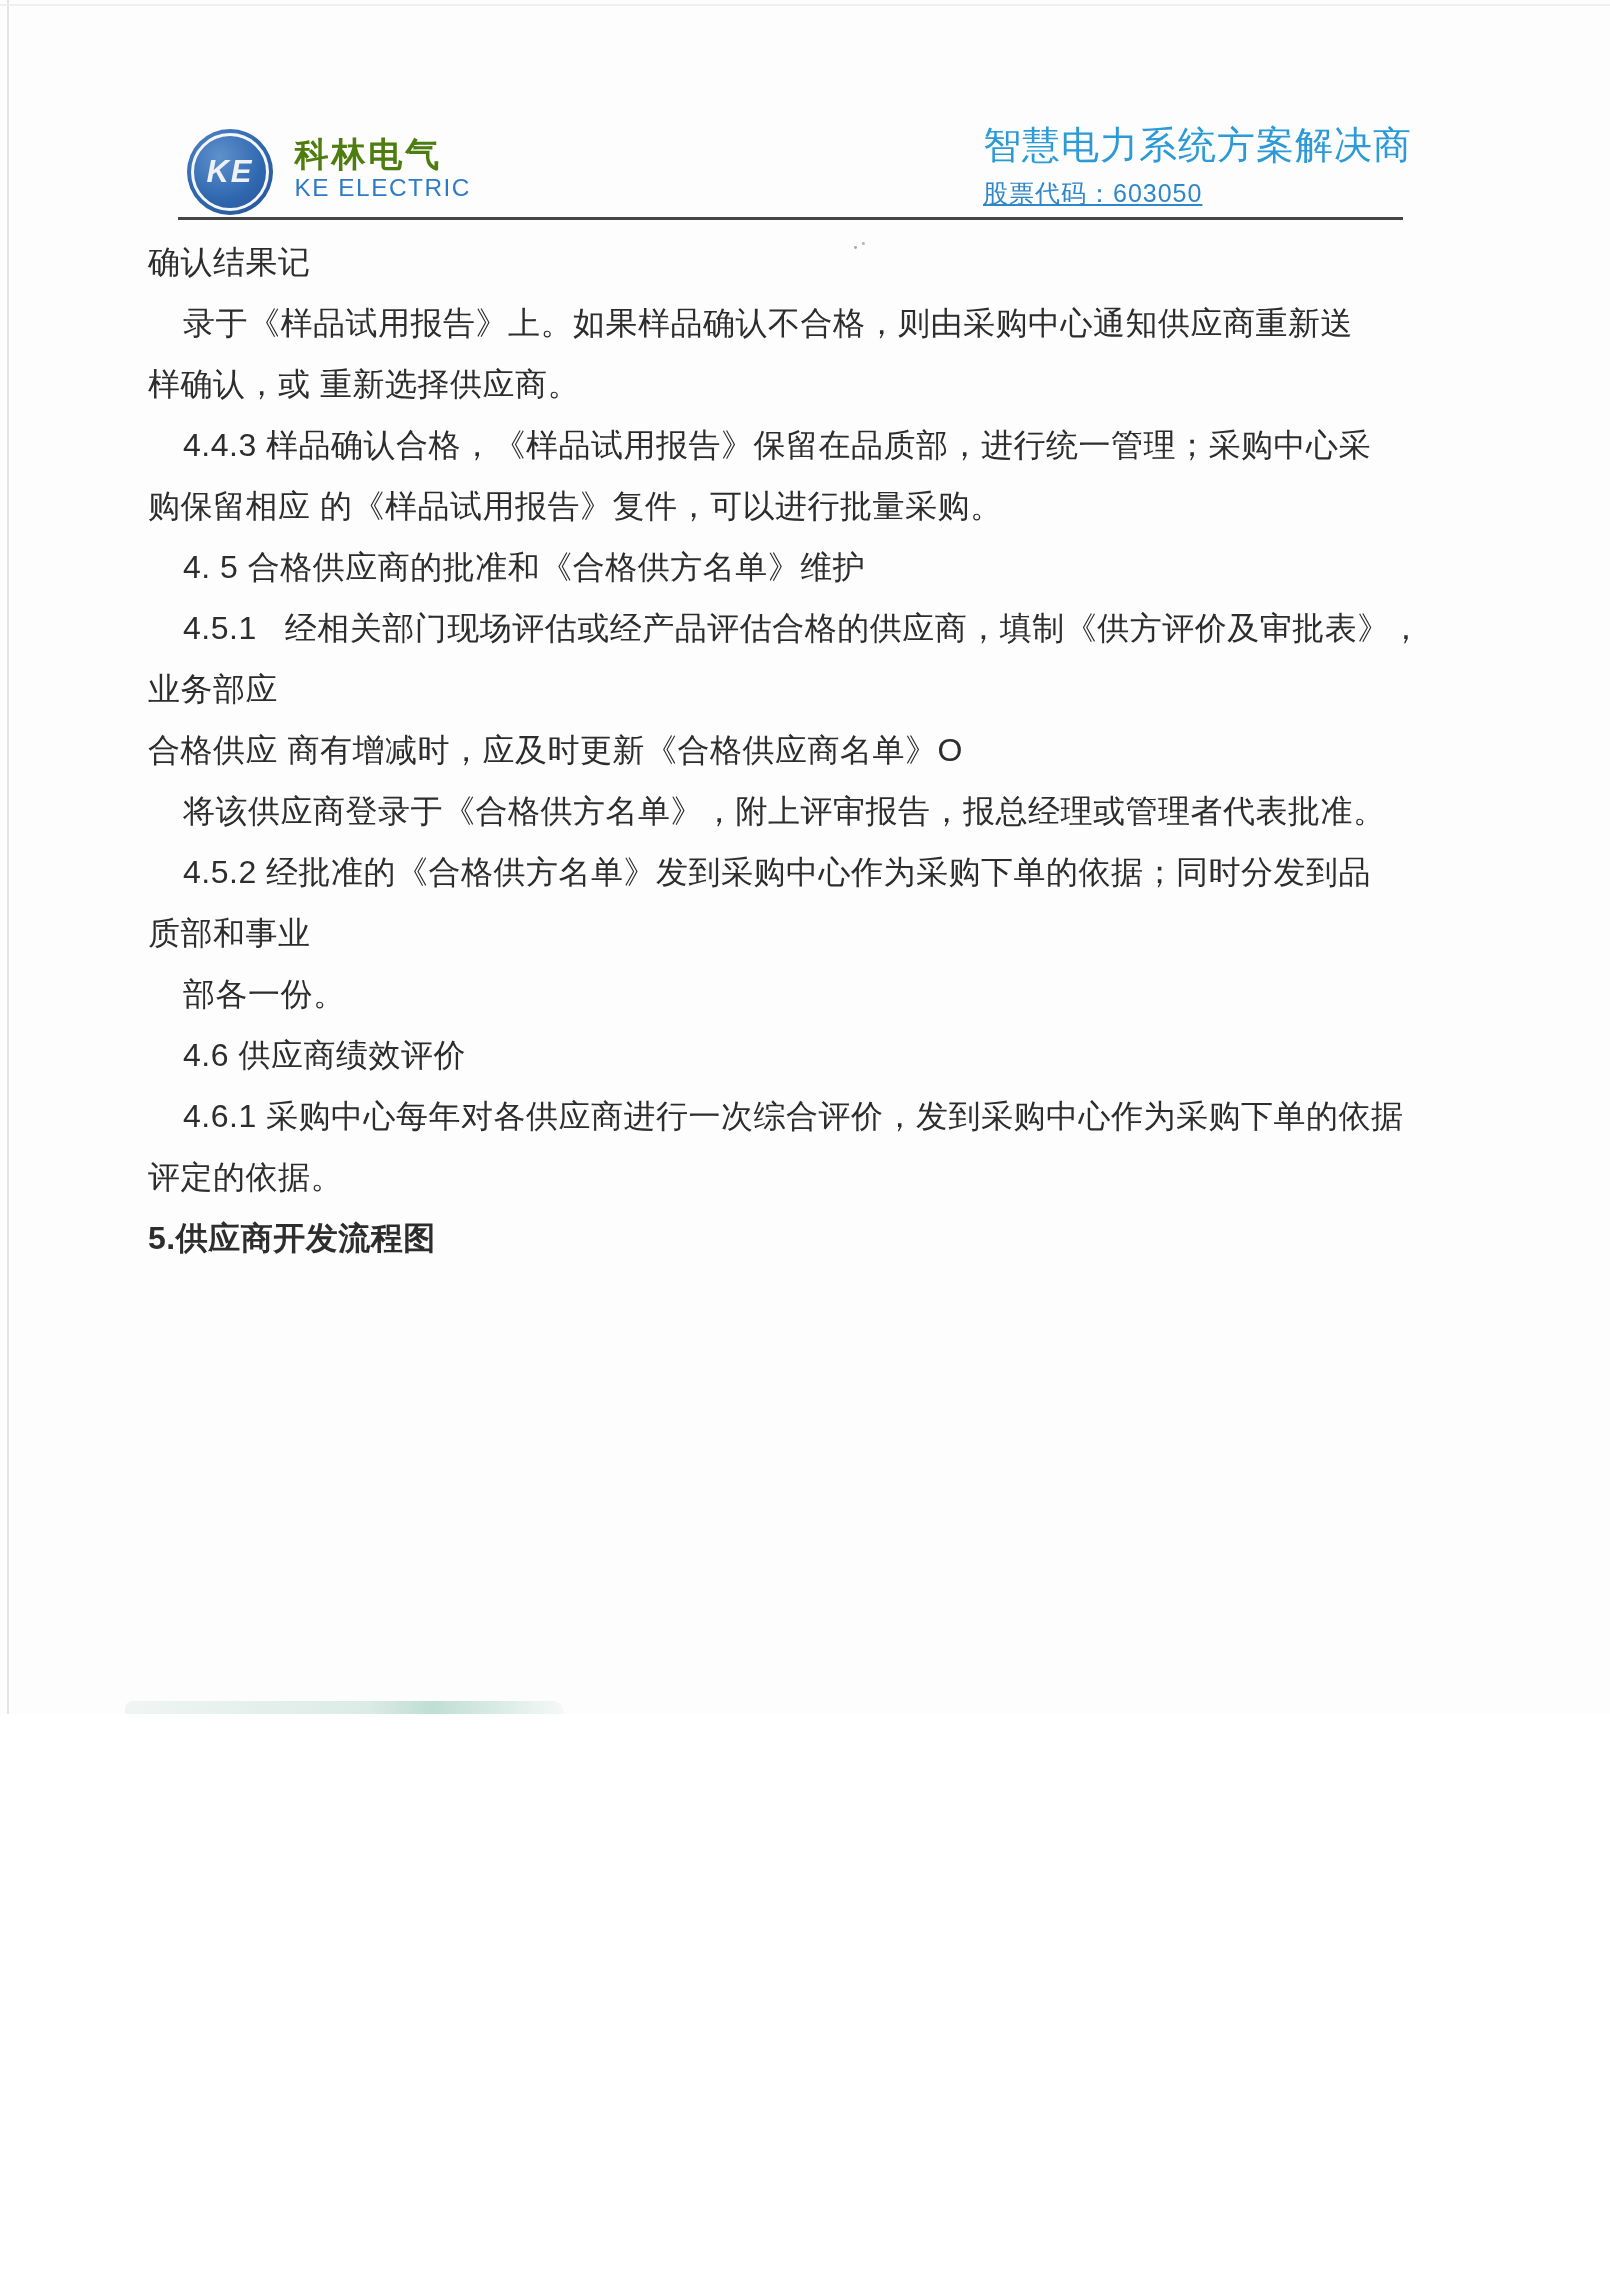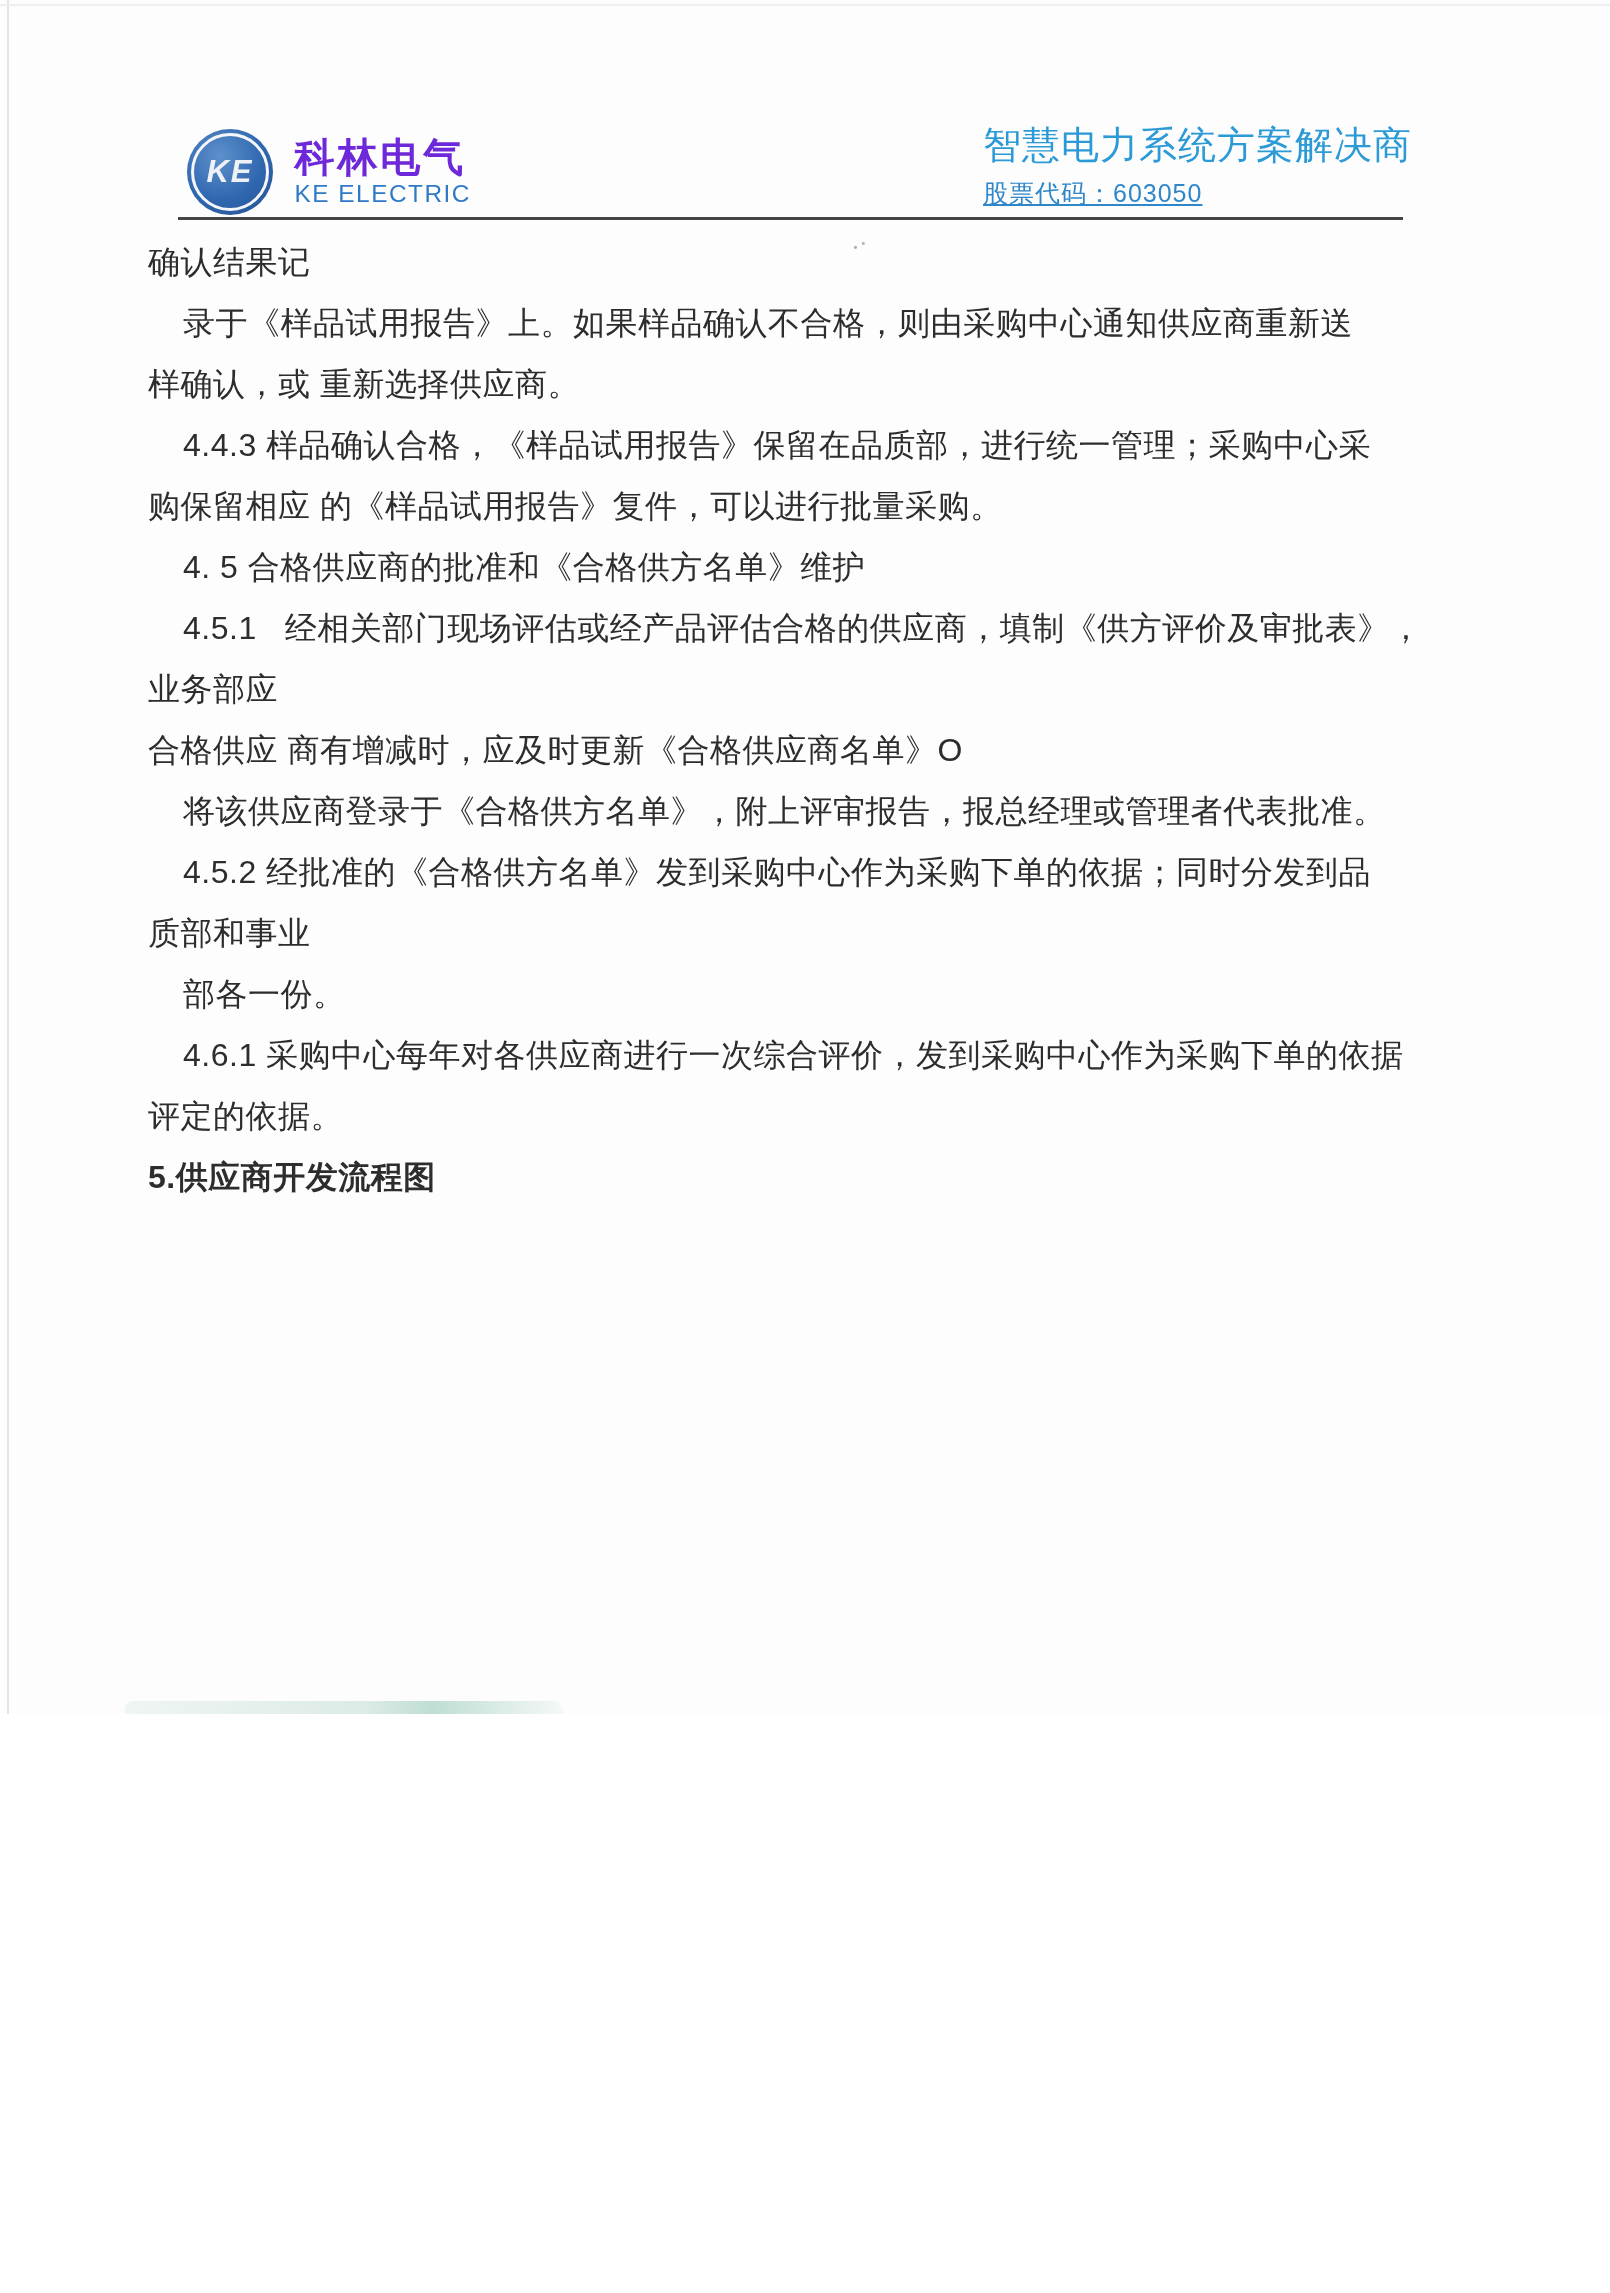--- a/index.html
+++ b/index.html
@@ -31,21 +31,21 @@
     border-radius: 50%;
     border: 3.9px solid #f4f6f9;
   }
   .logo-letters {
     position: absolute; inset: 0;
     display: flex; align-items: center; justify-content: center;
     color: #eef1f5; font-weight: bold; font-size: 31px; letter-spacing: 2px;
     font-style: italic;
   }
   .logo-names { margin-left: 21.5px; padding-top: 7.8px; }
-  .logo-cn { font-size: 40px; font-weight: bold; color: #6d28d9; letter-spacing: 2.9px; line-height: 1.0; }
+  .logo-cn { font-size: 34px; font-weight: bold; color: #4d7c0f; letter-spacing: 2.9px; line-height: 1.0; }
   .logo-en { font-size: 24.4px; color: #2e7ac6; letter-spacing: 1.5px; margin-top: 2.9px; }
 
   .header-right { position: absolute; left: 983px; top: 125px; }
   .tagline { font-size: 38px; color: #2b9ad6; letter-spacing: 1px; line-height: 1.1; }
   .stock   { font-size: 25px; color: #2f86c9; margin-top: 9.8px; letter-spacing: 1px; text-decoration: underline; }
 
   .header-divider {
     position: absolute; left: 178px; top: 217px;
     width: 1225px; height: 2.9px; background: #454545;
   }
@@ -122,20 +122,21 @@
     <div class="line indent">4.4.3 样品确认合格，《样品试用报告》保留在品质部，进行统一管理；采购中心采</div>
     <div class="line">购保留相应 的《样品试用报告》复件，可以进行批量采购。</div>
     <div class="line indent">4. 5 合格供应商的批准和《合格供方名单》维护</div>
     <div class="line indent">4.5.1   经相关部门现场评估或经产品评估合格的供应商，填制《供方评价及审批表》，</div>
     <div class="line">业务部应</div>
     <div class="line">合格供应 商有增减时，应及时更新《合格供应商名单》O</div>
     <div class="line indent">将该供应商登录于《合格供方名单》，附上评审报告，报总经理或管理者代表批准。</div>
     <div class="line indent">4.5.2 经批准的《合格供方名单》发到采购中心作为采购下单的依据；同时分发到品</div>
     <div class="line">质部和事业</div>
     <div class="line indent">部各一份。</div>
+    <div class="line indent">4.6 供应商绩效评价</div>
     <div class="line indent">4.6.1 采购中心每年对各供应商进行一次综合评价，发到采购中心作为采购下单的依据</div>
     <div class="line">评定的依据。</div>
     <div class="line bold">5.供应商开发流程图</div>
   </div>
 
   <div class="page-number">- 12 -</div>
 
   <div class="smudge"></div>
 
 </div>

